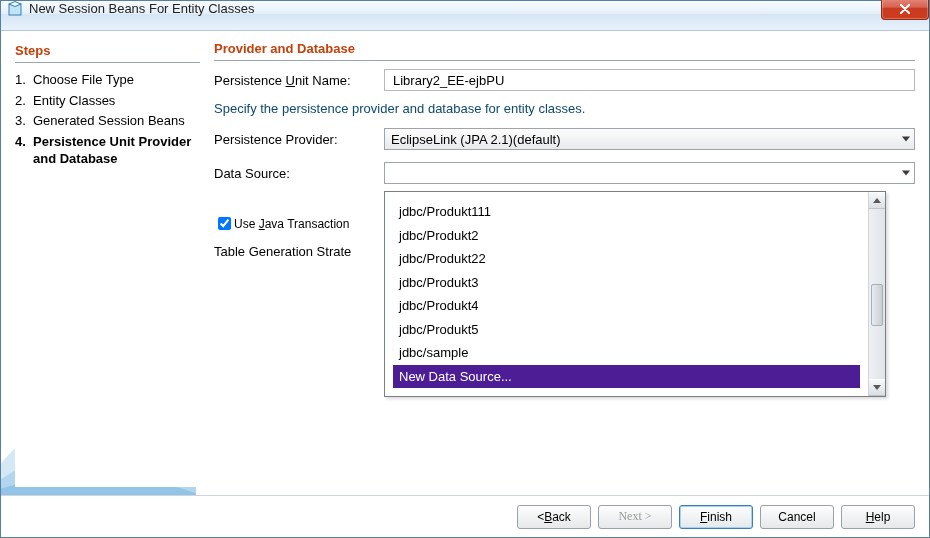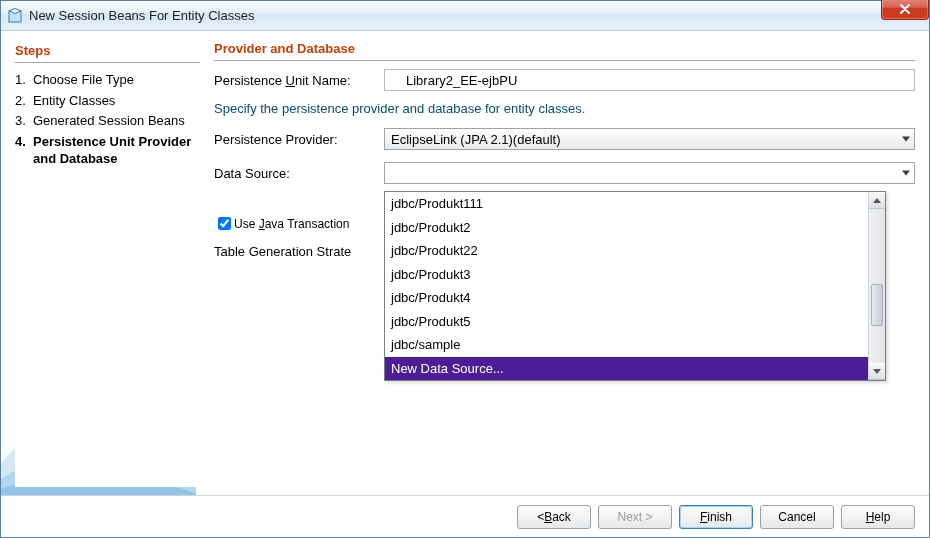--- a/index.html
+++ b/index.html
@@ -17,21 +17,20 @@
     background: #fff;
     display: flex;
     flex-direction: column;
     position: relative;
   }
   .titlebar {
     height: 30px;
     background: linear-gradient(to bottom, #f7fbff 0%, #e4eef8 45%, #d6e5f5 46%, #e8f2fc 100%);
     border-bottom: 1px solid #b6c7da;
     display: flex;
-    align-items: center;
     padding: 0 0 0 6px;
     position: relative;
   }
   .titlebar .icon {
     width: 16px; height: 16px; margin-right: 6px;
     display:inline-flex; align-items:center; justify-content:center;
   }
   .titlebar .title {
     color: #222;
     font-size: 13px;
@@ -108,21 +107,21 @@
   .form-label {
     width: 170px;
     font-size: 13px;
     color: #000;
   }
   .underline { text-decoration: underline; }
   .text-input {
     flex: 1;
     height: 22px;
     border: 1px solid #b5b9be;
-    padding: 2px 21px;
+    padding: 2px 8px;
     font-size: 13px;
     font-family: inherit;
     background: #fff;
   }
   .desc {
     font-size: 13px;
     color: #0c4a6e;
     margin: 0 0 12px 0;
   }
   .combo {
@@ -154,21 +153,21 @@
     border: 1px solid #7a7f85;
     background: #fff;
     font-size: 13px;
     z-index: 10;
     box-shadow: 2px 2px 3px rgba(0,0,0,0.15);
   }
   .dropdown-list .scroll-wrap {
     display: flex;
   }
   .dropdown-list ul {
-    list-style: none; margin: 0; padding: 0;
+    list-style: none; margin: 8px; padding: 0;
     flex: 1;
   }
   .dropdown-list li {
     padding: 2px 6px;
     line-height: 1.5;
     white-space: nowrap;
   }
   .dropdown-list li.selected {
     background: #4c1d95;
     color: #fff;
@@ -215,21 +214,21 @@
     background: linear-gradient(to bottom,#fdfdfd,#e6e8ea);
     border: 1px solid #9aa1a8;
     border-radius: 3px;
     font-size: 12px;
     font-family: inherit;
     padding: 0 10px;
     color: #000;
     cursor: default;
     display: inline-flex; align-items:center; justify-content:center;
   }
-  .btn.disabled { color: #9a9a9a; }
+  .btn.disabled { color: #9a9a9a; font-family: Liberation Serif, serif; }
   .btn.default {
     border: 1px solid #3c7fb1;
     box-shadow: inset 0 0 0 1px #a3d2f5;
   }
   .truncated-label {
     position: absolute;
     left: 0;
     top: 203px;
     font-size: 13px;
   }

